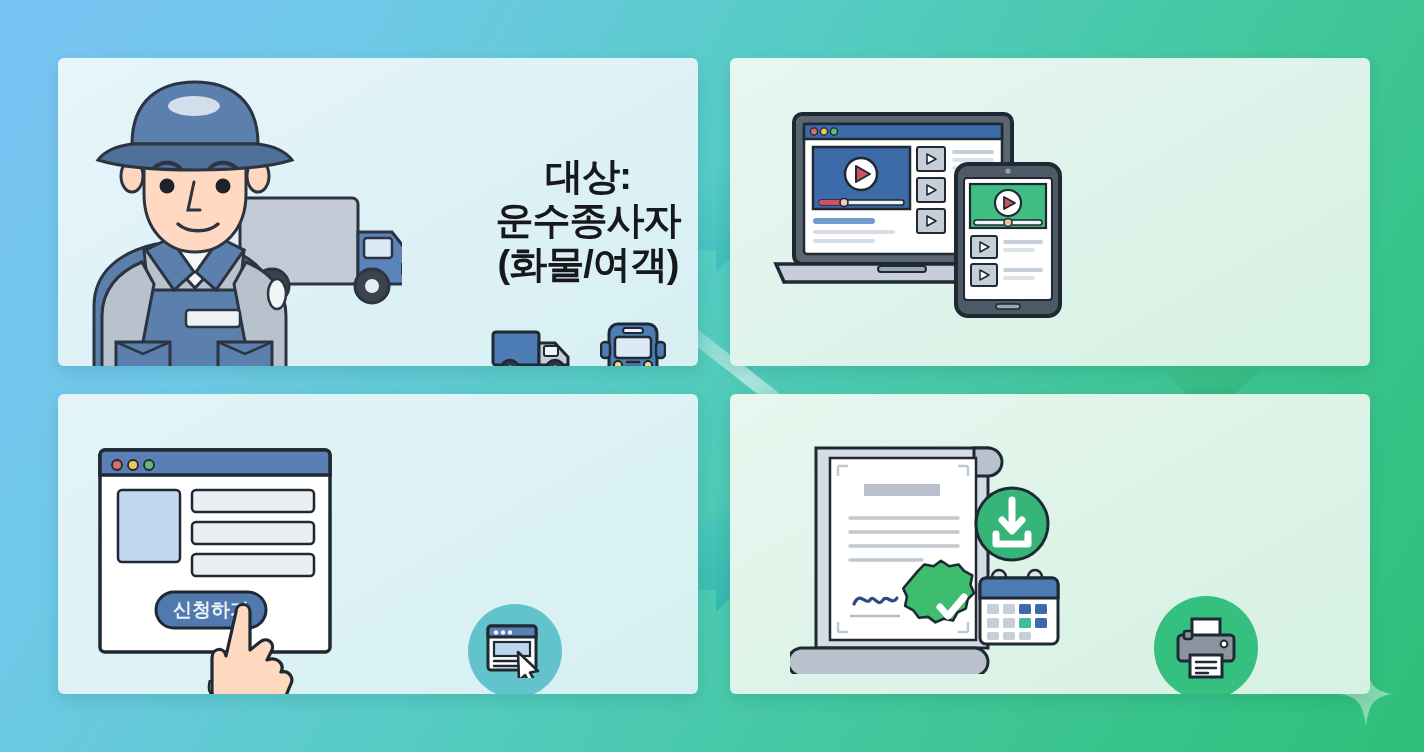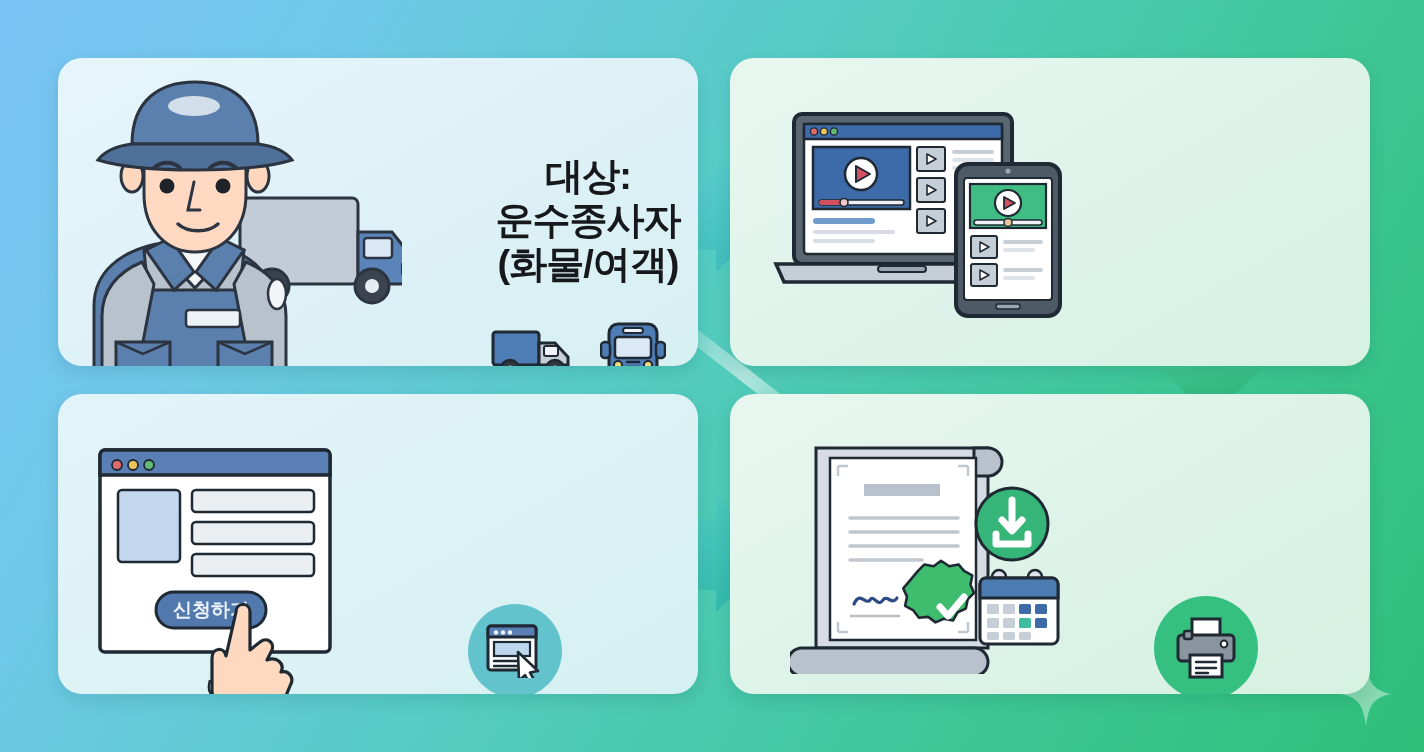--- a/index.html
+++ b/index.html
@@ -16,21 +16,21 @@
   .streak{
     position:absolute;left:660px;top:300px;width:230px;height:14px;
     background:linear-gradient(90deg,rgba(255,255,255,0) 0%,rgba(255,255,255,.55) 50%,rgba(255,255,255,0) 100%);
     transform:rotate(38deg);transform-origin:0 0;pointer-events:none;
   }
   .sparkle{
     position:absolute;right:32px;bottom:26px;width:52px;height:64px;opacity:.55;
   }
   
   .panel{
-    position:absolute;border-radius:24px;overflow:hidden;
+    position:absolute;border-radius:6px;overflow:hidden;
     box-shadow:0 6px 16px rgba(0,60,60,.12);
     text-decoration:underline;
   }
   #p1{left:58px;top:58px;width:640px;height:308px;
       background:linear-gradient(150deg,#e6f6fb 0%,#ddf1f7 55%,#d7f0f2 100%);}
   #p2{left:730px;top:58px;width:640px;height:308px;
       background:linear-gradient(150deg,#e8f7f0 0%,#ddf3e9 55%,#d6f1e3 100%);}
   #p3{left:58px;top:394px;width:640px;height:300px;
       background:linear-gradient(150deg,#e2f4f8 0%,#dcf2f4 55%,#d5f0f1 100%);}
   #p4{left:730px;top:394px;width:640px;height:300px;

